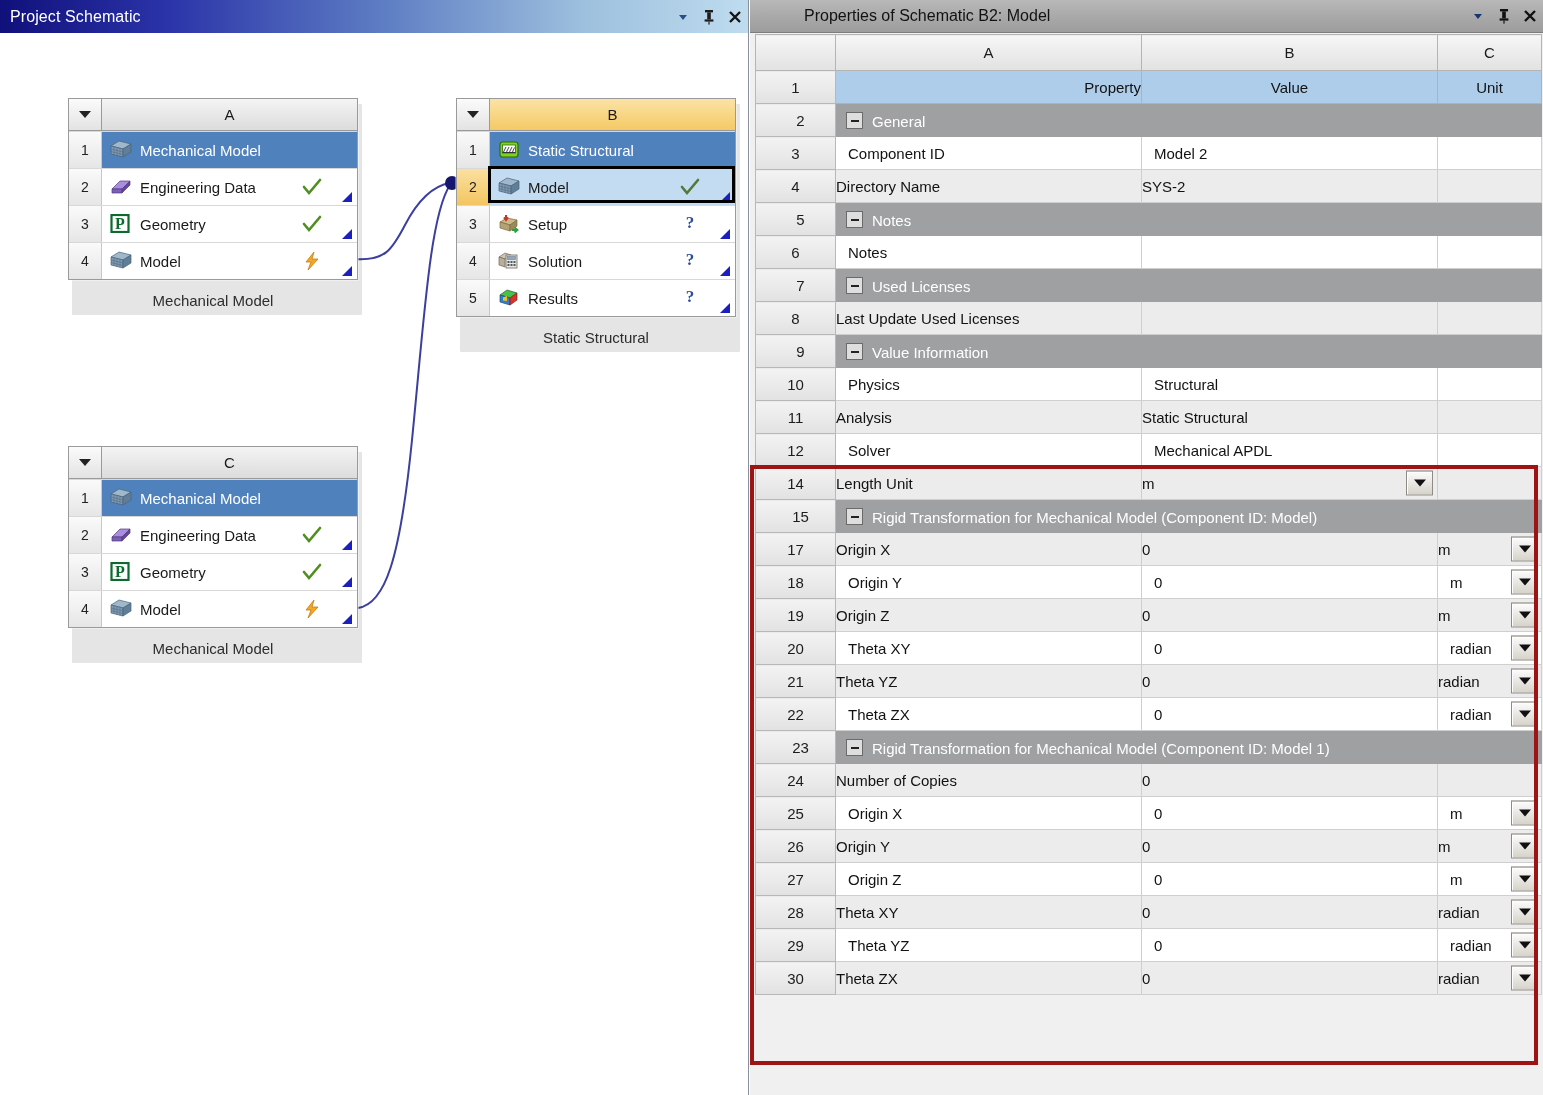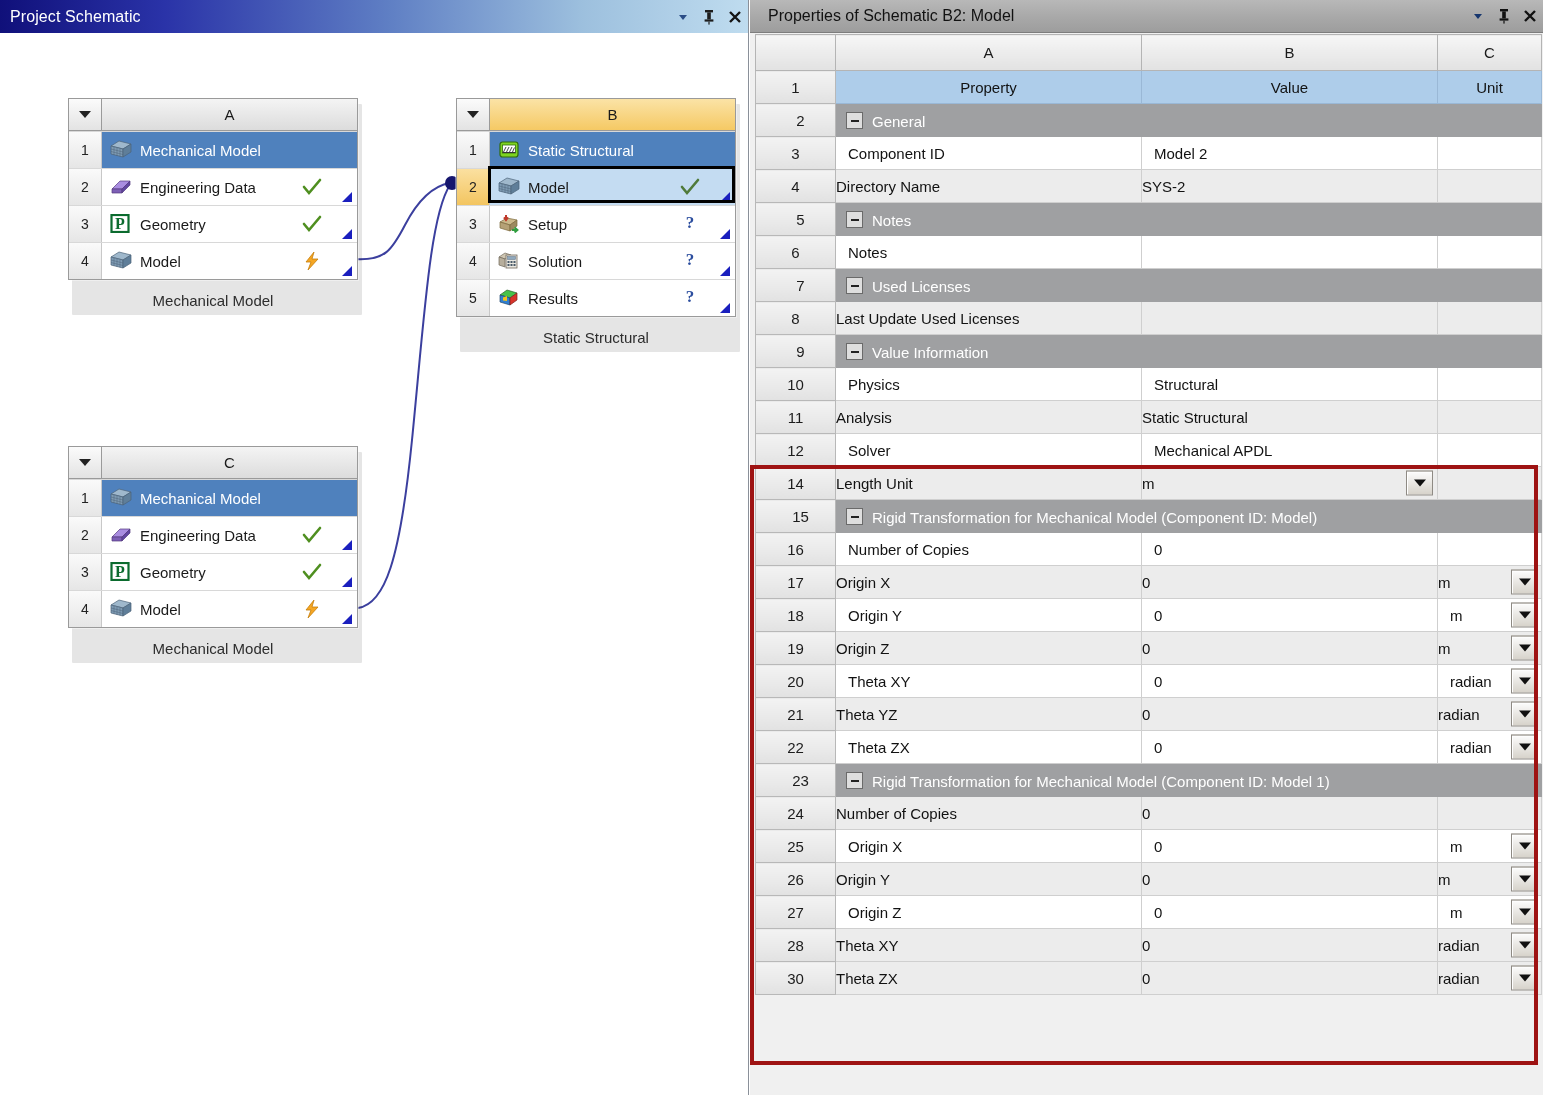--- a/index.html
+++ b/index.html
@@ -18,21 +18,21 @@
   
   .pane{position:absolute;box-sizing:border-box;}
   #schematic-pane{left:0;top:0;width:749px;height:1095px;background:#ffffff;border-right:1px solid #8a9099;}
   #properties-pane{left:750px;top:0;width:793px;height:1095px;background:#f0f0f0;}
 
   
   .titlebar{position:absolute;left:0;top:0;height:33px;width:100%;box-sizing:border-box;display:flex;align-items:center;text-align:center;}
   #schematic-titlebar{background:linear-gradient(to right,#10107a 0%,#2a33a8 22%,#5f7fc4 52%,#9dc0de 78%,#bfdcef 100%);}
   #schematic-titlebar .tb-text{color:#ffffff;font-size:16px;padding-left:10px;letter-spacing:.1px;}
   #properties-titlebar{background:linear-gradient(to bottom,#b8b8b8 0%,#a8a8a8 55%,#9d9d9d 100%);border-bottom:1px solid #7d7d7d;}
-  #properties-titlebar .tb-text{color:#121212;font-size:16px;padding-left:18px;}
+  #properties-titlebar .tb-text{color:#121212;font-size:16px;padding-left:10px;margin-left:44px;}
   .tb-spacer{flex:1;}
   .tb-btn{width:26px;height:26px;display:flex;align-items:center;justify-content:center;font-size:15px;line-height:1;}
   #schematic-titlebar .tb-btn{color:#13306e;}
   #properties-titlebar .tb-btn{color:#0d2a5c;}
   .tb-btn svg{display:block;}
 
   
   .block{position:absolute;}
   .block .drop{position:absolute;left:4px;top:6px;width:100%;height:100%;background:rgba(0,0,0,.10);border-radius:1px;}
   .grid{position:relative;border:1px solid #9a9a9a;background:#ffffff;box-shadow:0 0 0 1px rgba(255,255,255,.4);}
@@ -474,21 +474,21 @@
         </colgroup>
         <tbody id="ptab-body">
           <tr class="colhdr">
             <td class="blank"></td>
             <td>A</td>
             <td>B</td>
             <td>C</td>
           </tr>
         <tr class="titlerow">
               <td class="rnum">1</td>
-              <td class="pA" style="padding-left: 0px;">Property</td>
+              <td class="pA" style="padding-left: 0px; text-align: right;">Property</td>
               <td class="pB" style="padding-left: 0px;">Value</td>
               <td class="pC" style="padding-left: 0px;">Unit</td>
             </tr>
             <tr class="hdrrow">
               <td class="rnum">2</td>
               <td colspan="3"><span class="grpbox">
                   <i></i>
                 </span><span class="grptxt">General</span></td>
             </tr>
             <tr class="odd">
@@ -558,26 +558,20 @@
                   <span class="dcaret"></span>
                 </span></td>
               <td class="pC"><span></span></td>
             </tr>
             <tr class="hdrrow">
               <td class="rnum">15</td>
               <td colspan="3"><span class="grpbox">
                   <i></i>
                 </span><span class="grptxt">Rigid Transformation for Mechanical Model (Component ID: Model)</span></td>
             </tr>
-            <tr class="odd">
-              <td class="rnum">16</td>
-              <td class="pA">Number of Copies</td>
-              <td class="pB"><span>0</span></td>
-              <td class="pC"><span></span></td>
-            </tr>
             <tr class="even">
               <td class="rnum">17</td>
               <td class="pA">Origin X</td>
               <td class="pB"><span>0</span></td>
               <td class="pC"><span>m</span><span class="ddbtn">
                   <span class="dcaret"></span>
                 </span></td>
             </tr>
             <tr class="odd">
               <td class="rnum">18</td>
@@ -656,20 +650,28 @@
                 </span></td>
             </tr>
             <tr class="even">
               <td class="rnum">28</td>
               <td class="pA">Theta XY</td>
               <td class="pB"><span>0</span></td>
               <td class="pC"><span>radian</span><span class="ddbtn">
                   <span class="dcaret"></span>
                 </span></td>
             </tr>
+            <tr class="odd">
+              <td class="rnum">29</td>
+              <td class="pA">Theta YZ</td>
+              <td class="pB"><span>0</span></td>
+              <td class="pC"><span>radian</span><span class="ddbtn">
+                  <span class="dcaret"></span>
+                </span></td>
+            </tr>
             <tr class="even">
               <td class="rnum">30</td>
               <td class="pA">Theta ZX</td>
               <td class="pB"><span>0</span></td>
               <td class="pC"><span>radian</span><span class="ddbtn">
                   <span class="dcaret"></span>
                 </span></td>
             </tr>
           </tbody>
       </table>

